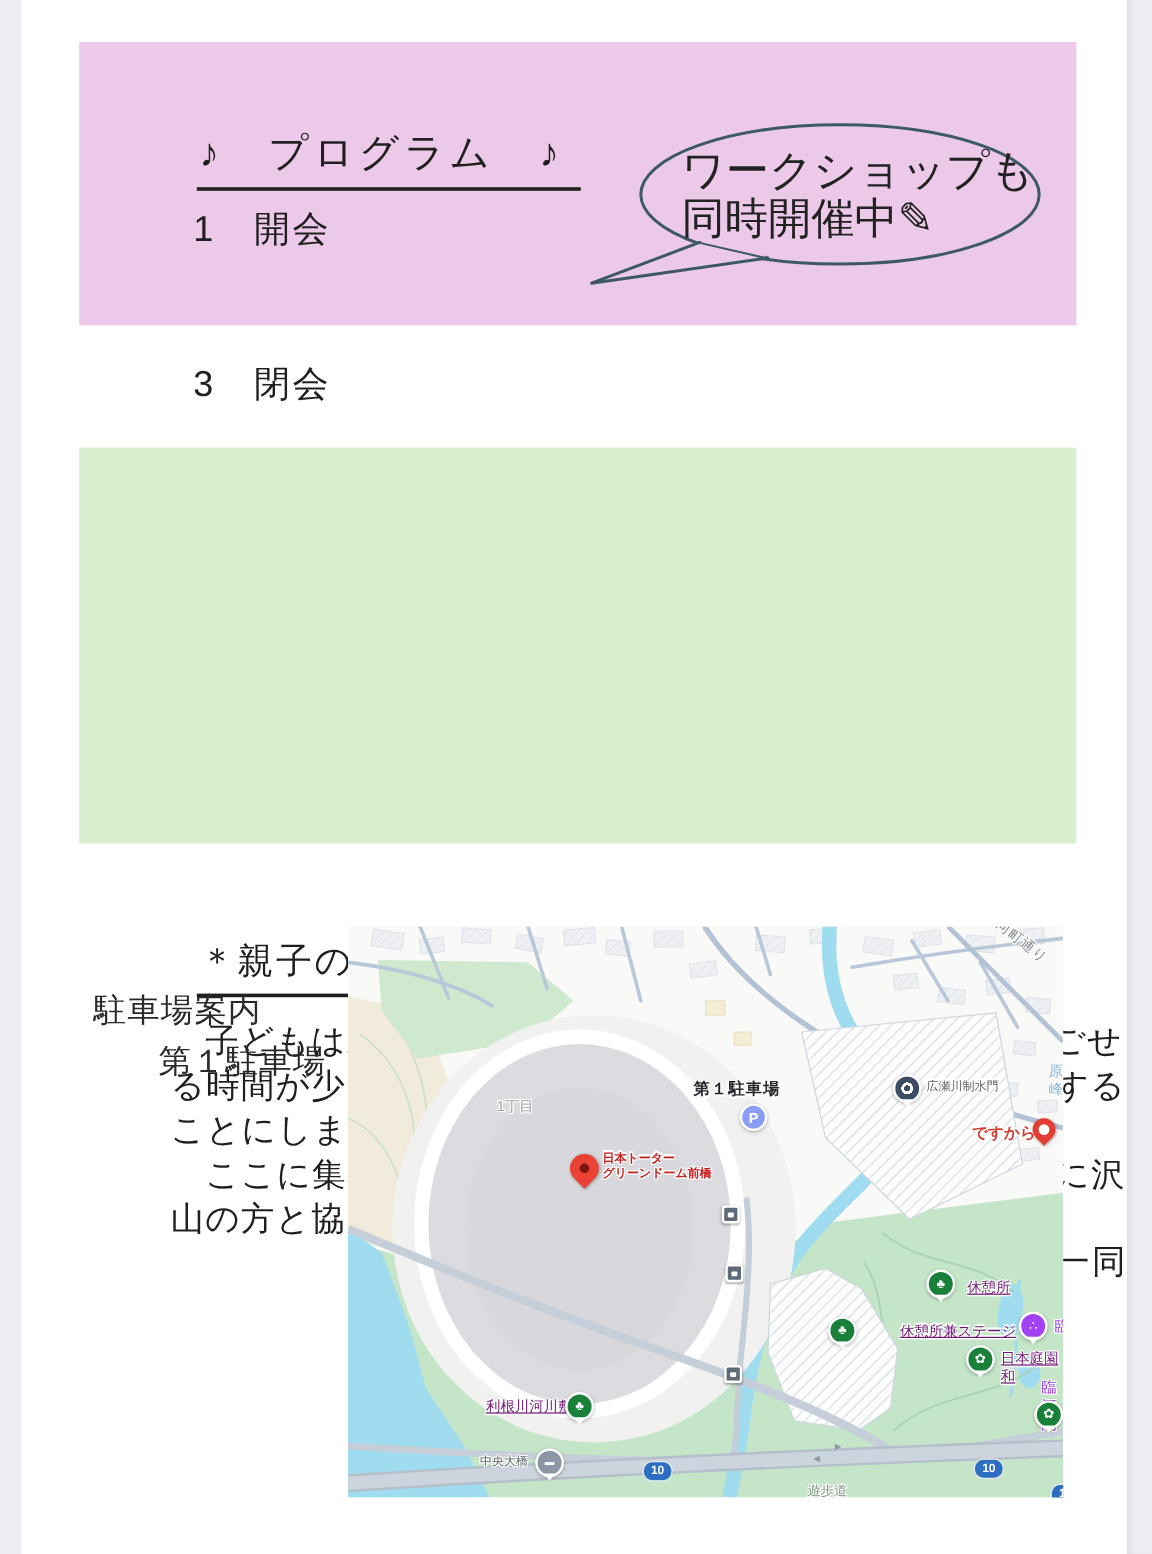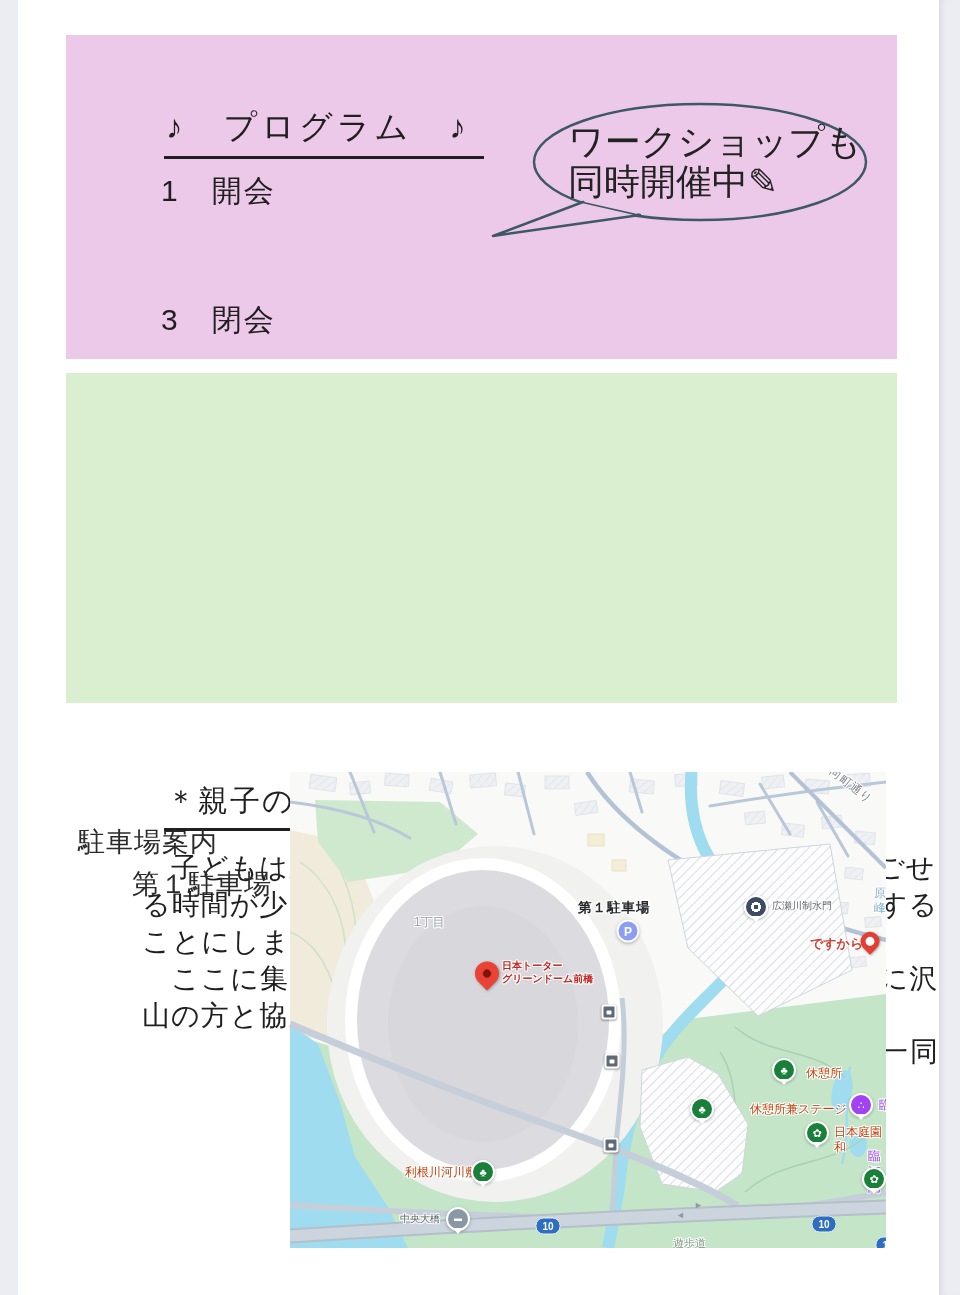--- a/index.html
+++ b/index.html
@@ -8,21 +8,21 @@
     background:#ffffff;
     font-family:"Liberation Sans","DejaVu Sans",sans-serif;
     color:#1f1f1f;
   }
   .side-strip{position:absolute;top:0;bottom:0;background:#ebedf3;}
   .strip-left{left:0;width:18px;}
   .strip-right{right:0;width:21px;box-shadow:inset 6px 0 6px -4px rgba(0,0,0,0.08);}
   .page{position:absolute;left:18px;top:0;width:921px;height:1295px;background:#fff;}
 
   
-  .program-box{position:absolute;left:66px;top:35px;width:831px;height:324px;background:#edc9e9;}
+  .program-box{position:absolute;left:66px;top:35px;width:831px;height:236px;background:#edc9e9;}
   .program-title{position:absolute;left:98px;top:70px;font-size:33px;letter-spacing:4px;
     border-bottom:3px solid #1f1f1f;padding:0 14px 6px 2px;}
   .program-line{position:absolute;left:95px;font-size:30px;letter-spacing:2px;white-space:pre;}
   .pl-1{top:136px;} .pl-2{top:179px;} .pl-3{top:265px;}
   .pl-note{top:224px;font-size:27px;left:88px;}
 
   
   .bubble-svg{position:absolute;left:488px;top:98px;width:400px;height:150px;}
   .bubble-text{position:absolute;left:568px;top:122px;font-size:36px;line-height:40px;
     white-space:pre-line;color:#222;}
@@ -42,21 +42,21 @@
   
   .map{position:absolute;left:290px;top:772px;width:596px;height:476px;overflow:hidden;background:#f8f8f6;}
   .map svg{position:absolute;left:0;top:0;}
   .map-label{position:absolute;white-space:pre-line;line-height:1.25;
     text-shadow:-1px -1px 0 #fff,1px -1px 0 #fff,-1px 1px 0 #fff,1px 1px 0 #fff,0 1px 0 #fff,0 -1px 0 #fff;}
   .lbl-gray{color:#9aa0a6;font-size:12px;}
   .lbl-bold{color:#26282b;font-size:13.5px;font-weight:bold;letter-spacing:1px;}
   .lbl-red{color:#c5221f;font-size:10px;font-weight:bold;}
   .lbl-red2{color:#d23f31;font-size:13px;font-weight:bold;}
   .lbl-gray2{color:#5f6368;font-size:10px;}
-  .lbl-green{color:#c2410c;font-size:12px;}
+  .lbl-green{color:#701a75;font-size:12px;text-decoration:underline;}
   .lbl-purple{color:#9334e6;font-size:12.5px;}
   .lbl-blue{color:#85b3d1;font-size:12px;}
   .lbl-road{color:#80868b;font-size:11.5px;letter-spacing:1px;}
   .lbl-greenroad{color:#7d9480;font-size:11px;}
   .lbl-arrow{color:#8f98a3;font-size:9px;text-shadow:none;}
 
   
   .map-pin{position:absolute;transform:translate(-50%,-50%);}
   .pin-circle{width:20px;height:20px;border-radius:50%;border:2px solid #fff;
     box-shadow:0 1px 3px rgba(60,64,67,.4);display:flex;align-items:center;justify-content:center;

